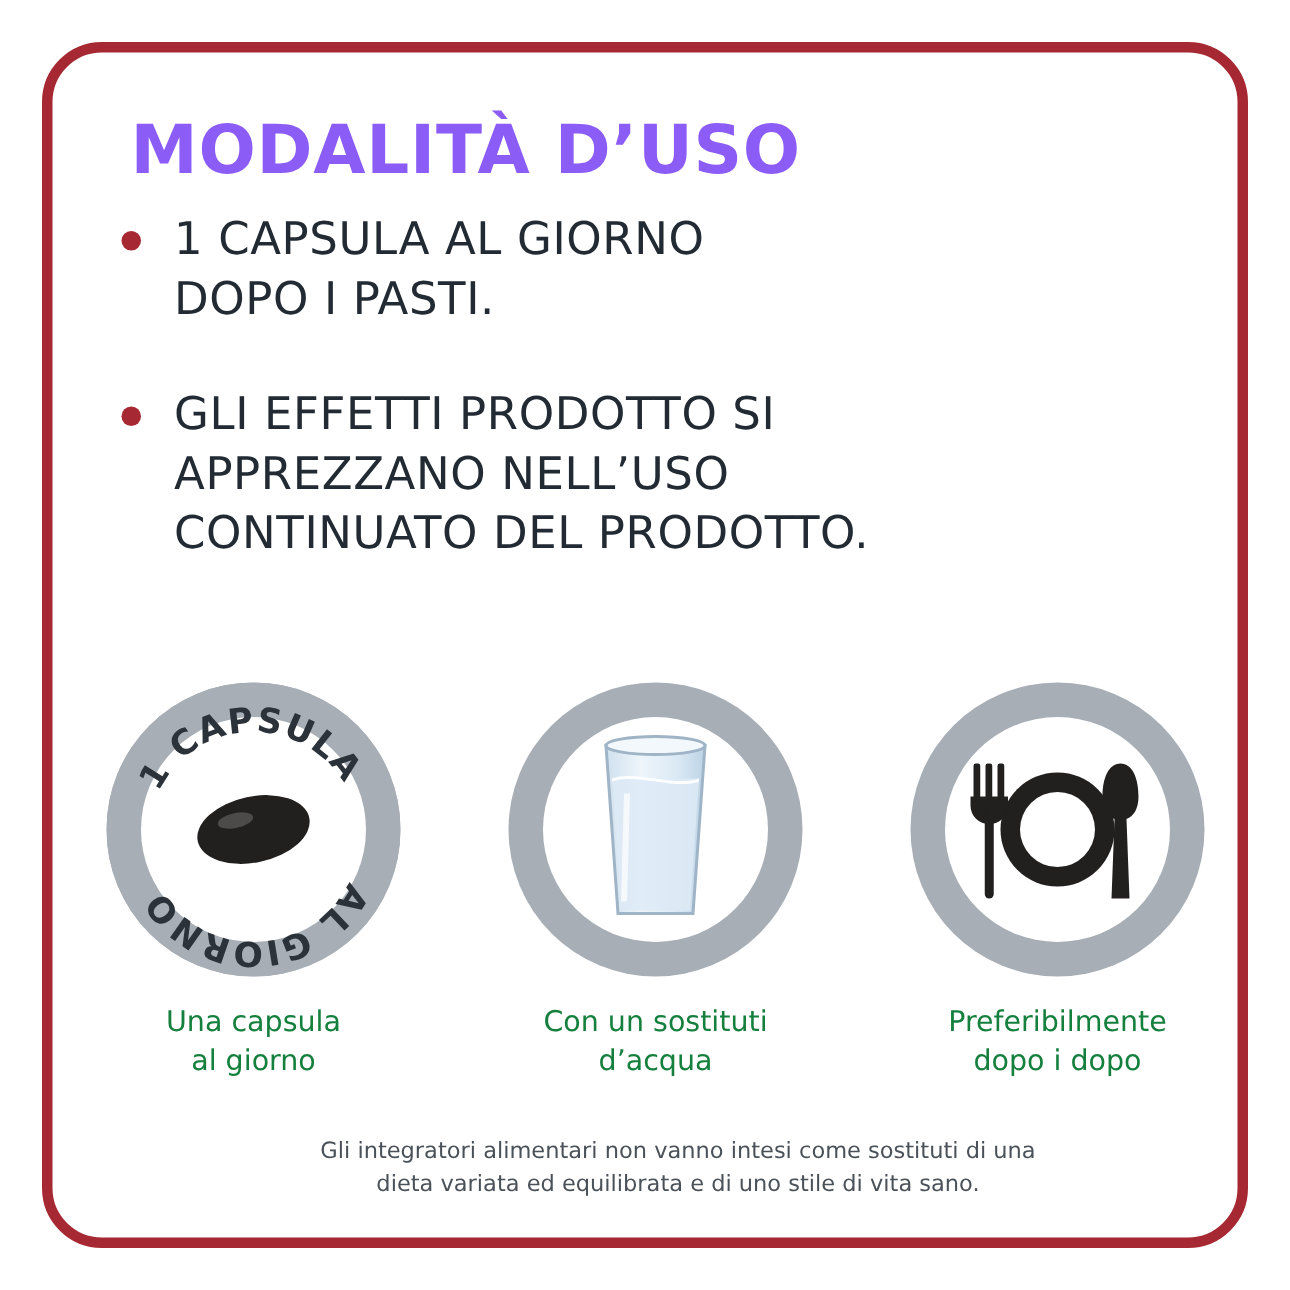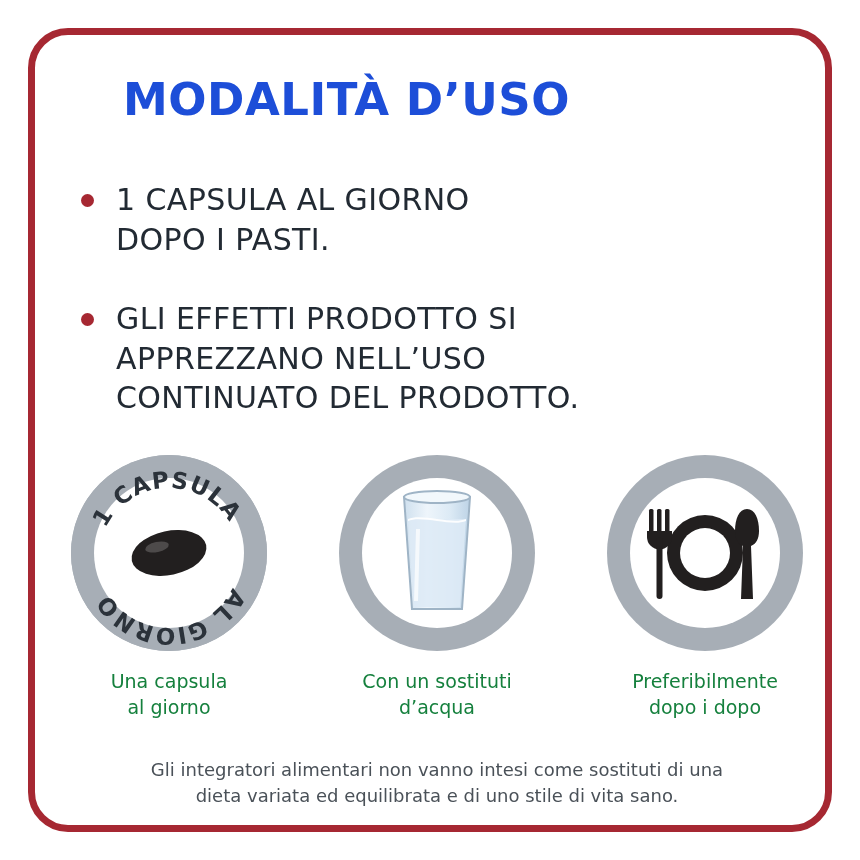--- a/index.html
+++ b/index.html
@@ -24,35 +24,33 @@
     border-radius: 40px;
     background: #ffffff;
   }
   .title {
     position: absolute;
     left: 52px;
     top: 38px;
     font-size: 45px;
     font-weight: bold;
     letter-spacing: 0.5px;
-    color: #1d4ed8;
-    font-family: "DejaVu Sans", sans-serif;
-    margin-left: 36px;
+    color: #8b5cf6;
+    font-family: "DejaVu Sans", sans-serif;
   }
   .bullets {
     position: absolute;
     left: 46px;
     top: 105px;
     width: 700px;
   }
   .bullet-row {
     display: flex;
     align-items: flex-start;
     margin-bottom: 38px;
-    margin-top: 40px;
   }
   .dot {
     width: 13px;
     height: 13px;
     border-radius: 50%;
     background: #a62832;
     margin-top: 14px;
     margin-right: 22px;
     flex: none;
   }
@@ -104,25 +102,25 @@
     margin-top: 18px;
     text-align: center;
     font-size: 19px;
     line-height: 1.35;
     color: #15803d;
     font-family: "DejaVu Sans", sans-serif;
     white-space: pre-line;
   }
   .footnote {
     position: absolute;
-    left: 0;
+    left: 15px;
     top: 722px;
     width: 804px;
     text-align: center;
-    font-size: 18px;
+    font-size: 15px;
     line-height: 1.45;
     color: #4a5158;
     font-family: "DejaVu Sans", sans-serif;
     white-space: pre-line;
   }
   svg { display: block; }
 </style>
 </head>
 <body>
 

